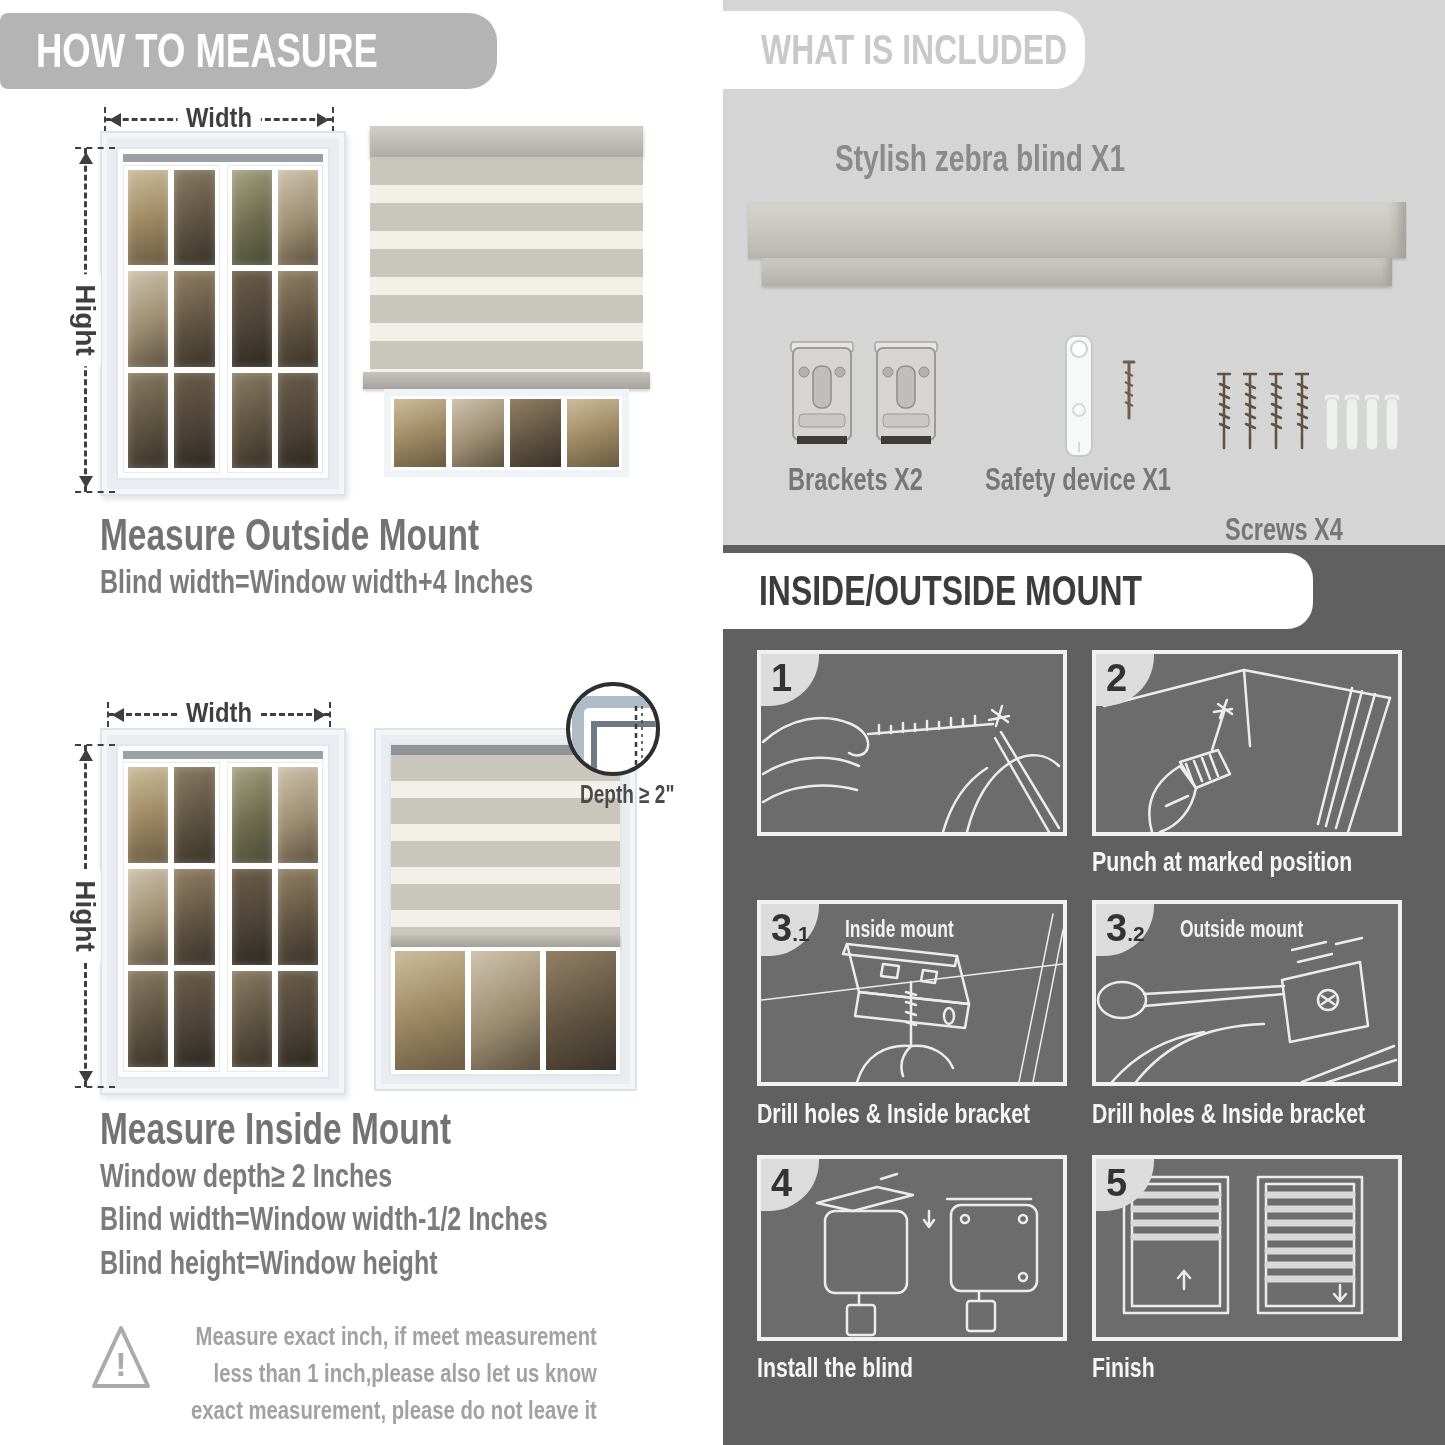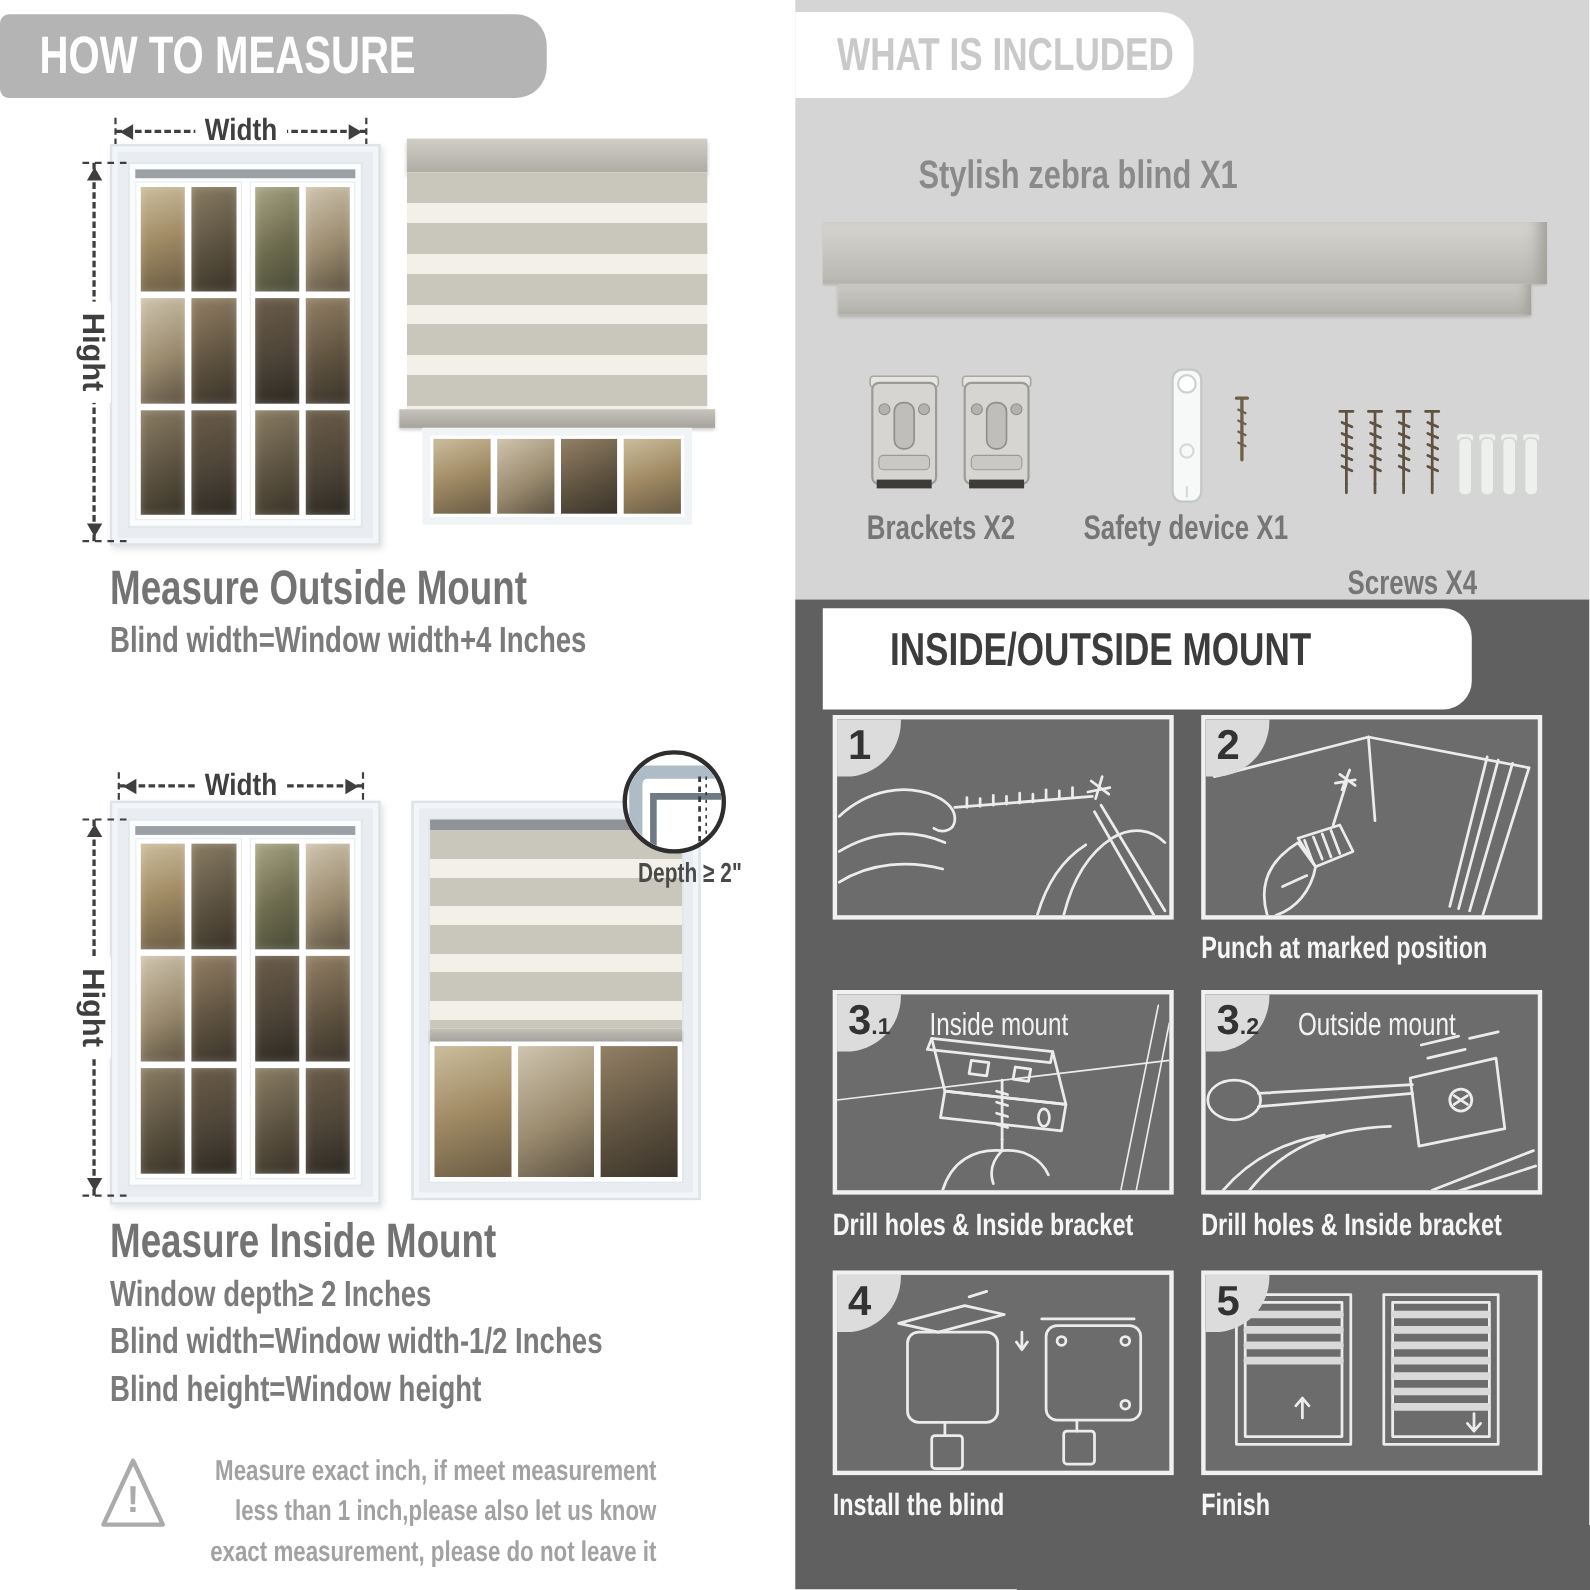--- a/index.html
+++ b/index.html
@@ -76,29 +76,29 @@
   
   .rtop{left:723px;top:0;width:722px;height:545px;background:#d5d5d5;}
   .rband{left:723px;top:11px;width:362px;height:78px;background:#ffffff;border-radius:0 30px 30px 0;
     color:#c9c9c9;font-size:42px;font-weight:bold;line-height:78px;padding-left:38px;box-sizing:border-box;}
   .blind-lbl{color:#8a8a8a;font-size:36px;font-weight:bold;text-align:center;}
   .bar-main{background:linear-gradient(#d6d5cf,#b7b6b0);box-shadow:inset -14px 0 14px -8px #9d9c96,0 2px 2px rgba(0,0,0,.15);}
   .bar-low{background:linear-gradient(#cbcac4,#b1b0aa);box-shadow:inset -10px 0 10px -6px #a09f99,0 2px 3px rgba(0,0,0,.18);}
   .item-lbl{color:#767676;font-size:31px;font-weight:bold;}
 
   .rdark{left:723px;top:545px;width:722px;height:900px;background:#606060;}
-  .rband2{left:748px;top:553px;width:590px;height:92px;background:#ffffff;border-radius:0 26px 26px 0;
-    color:#3c3c3c;font-size:42px;font-weight:bold;line-height:76px;padding-left:36px;box-sizing:border-box;text-align:center;}
+  .rband2{left:723px;top:553px;width:590px;height:76px;background:#ffffff;border-radius:0 26px 26px 0;
+    color:#3c3c3c;font-size:42px;font-weight:bold;line-height:76px;padding-left:36px;box-sizing:border-box;}
 
   .panel{background:#6c6c6c;border:4px solid #f1f1f1;box-sizing:border-box;}
   .badge{position:absolute;top:0;left:0;width:58px;height:52px;background:#dcdcdc;border-radius:0 0 50px 0;
     color:#333;display:flex;align-items:flex-start;padding:0 0 0 10px;box-sizing:border-box;}
   .badge .n{font-size:38px;font-weight:bold;line-height:48px;}
   .badge .sub{font-size:21px;font-weight:bold;line-height:60px;}
-  .inlabel{position:absolute;top:12px;left:84px;color:#f2f2f2;font-size:29px;font-weight:normal;}
+  .inlabel{position:absolute;top:12px;left:84px;color:#f2f2f2;font-size:23px;font-weight:bold;}
   .stepcap{color:#f6f6f6;font-size:28px;font-weight:bold;}
   .art{position:absolute;left:0;top:0;width:100%;height:100%;}
 </style>
 </head>
 <body>
 
 <div class="canvas">
 
   <div class="abs how-header">
     <span class="cond">HOW TO MEASURE</span>

